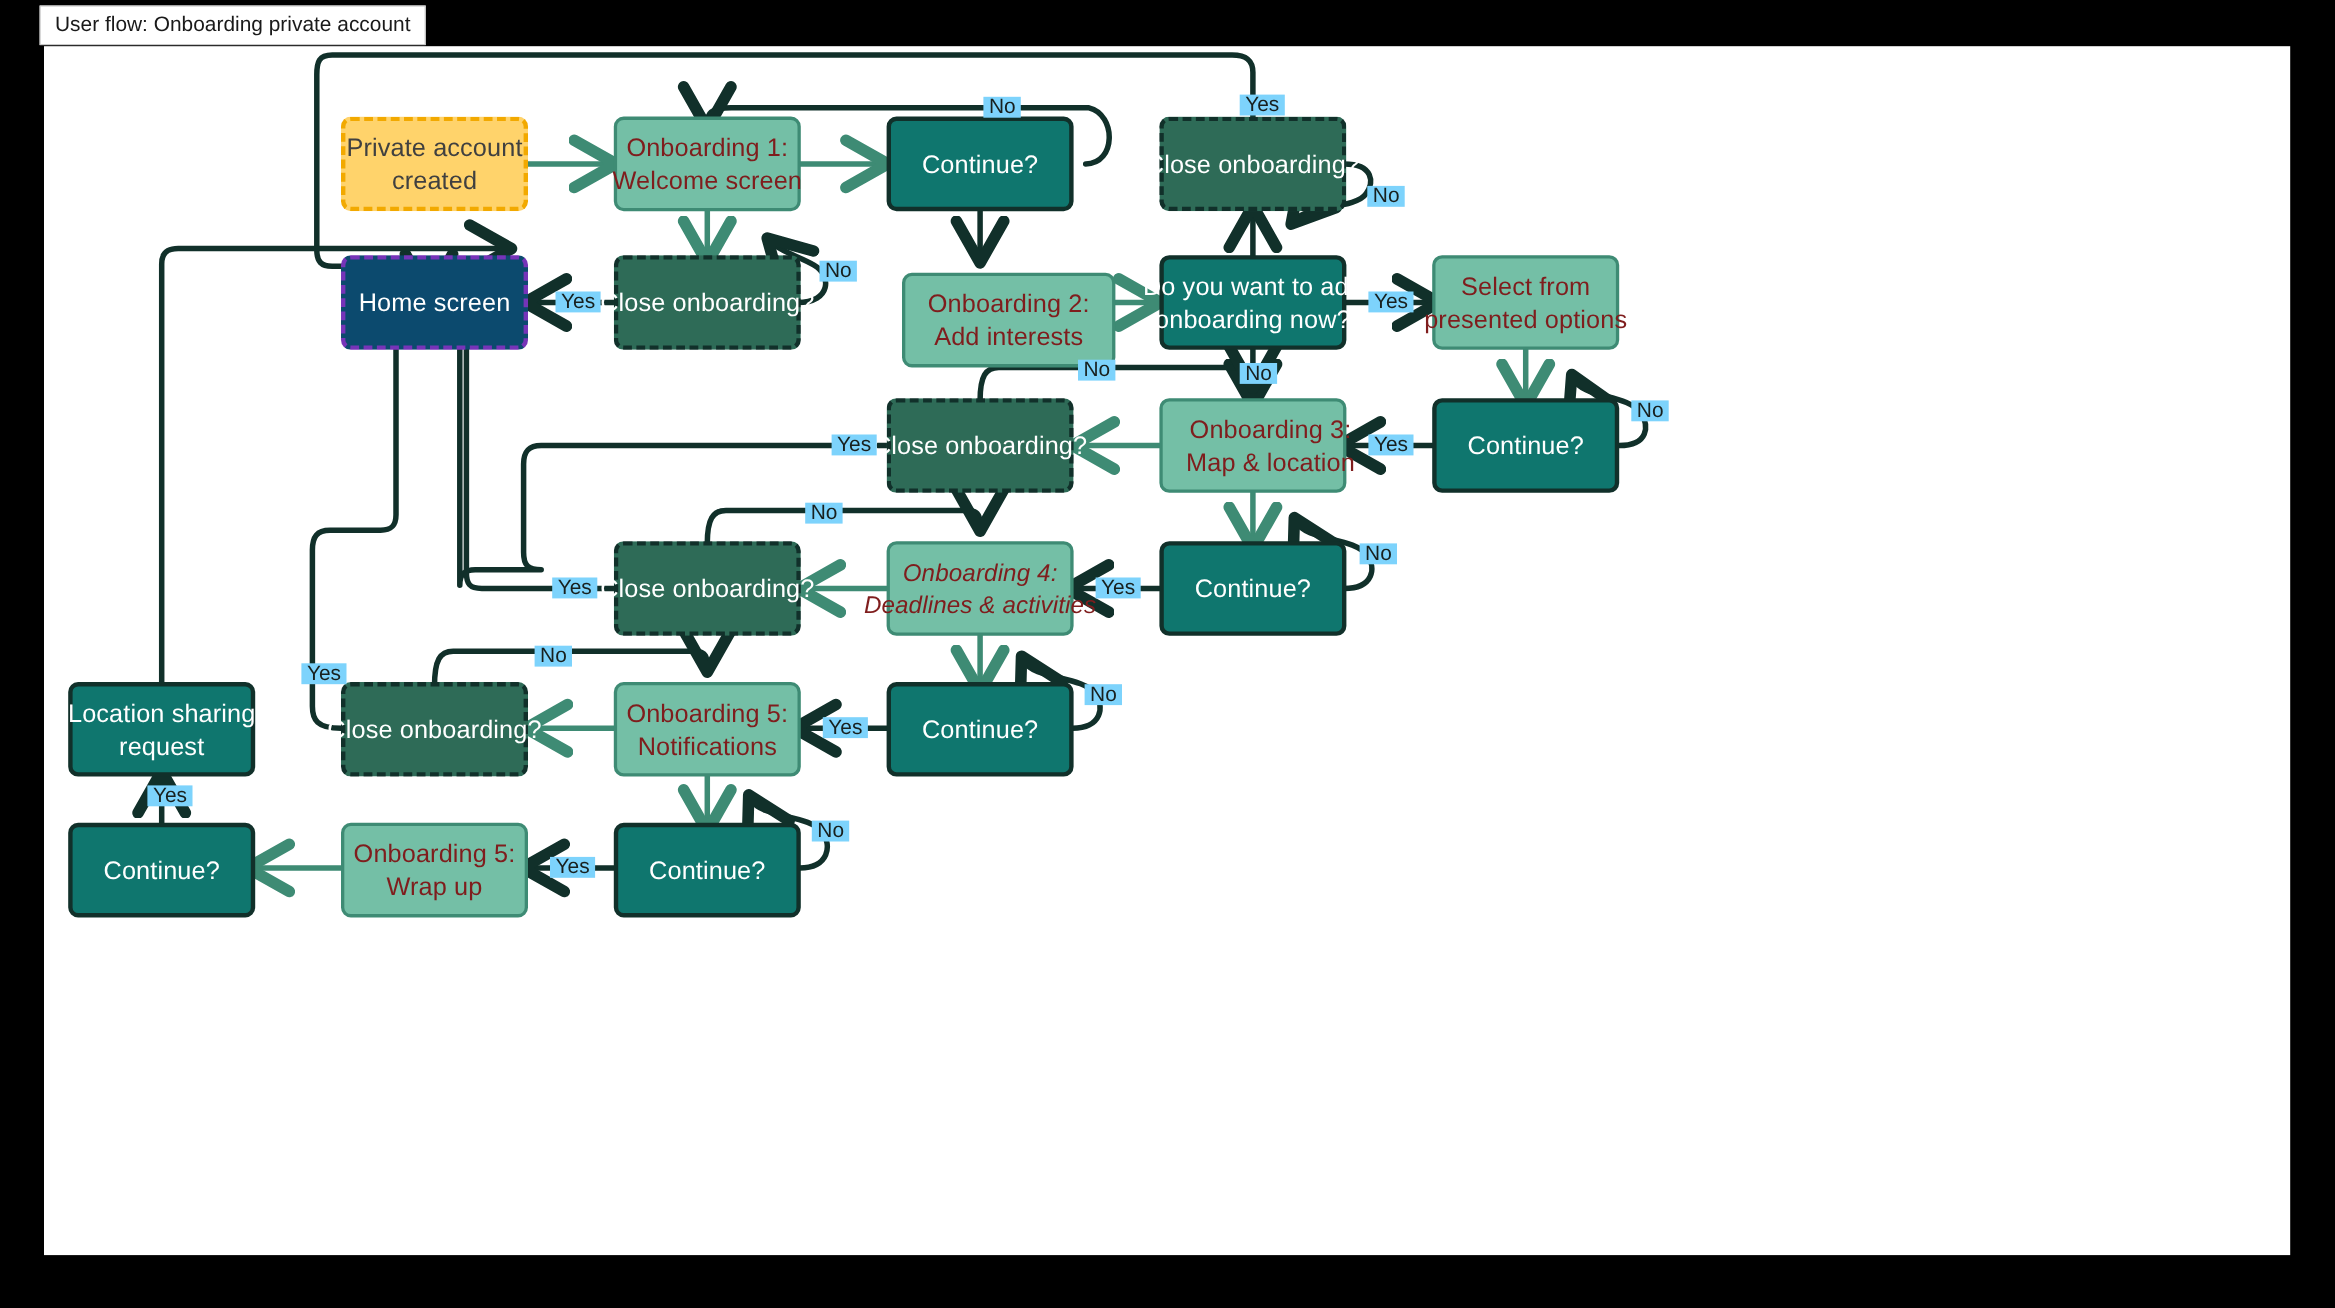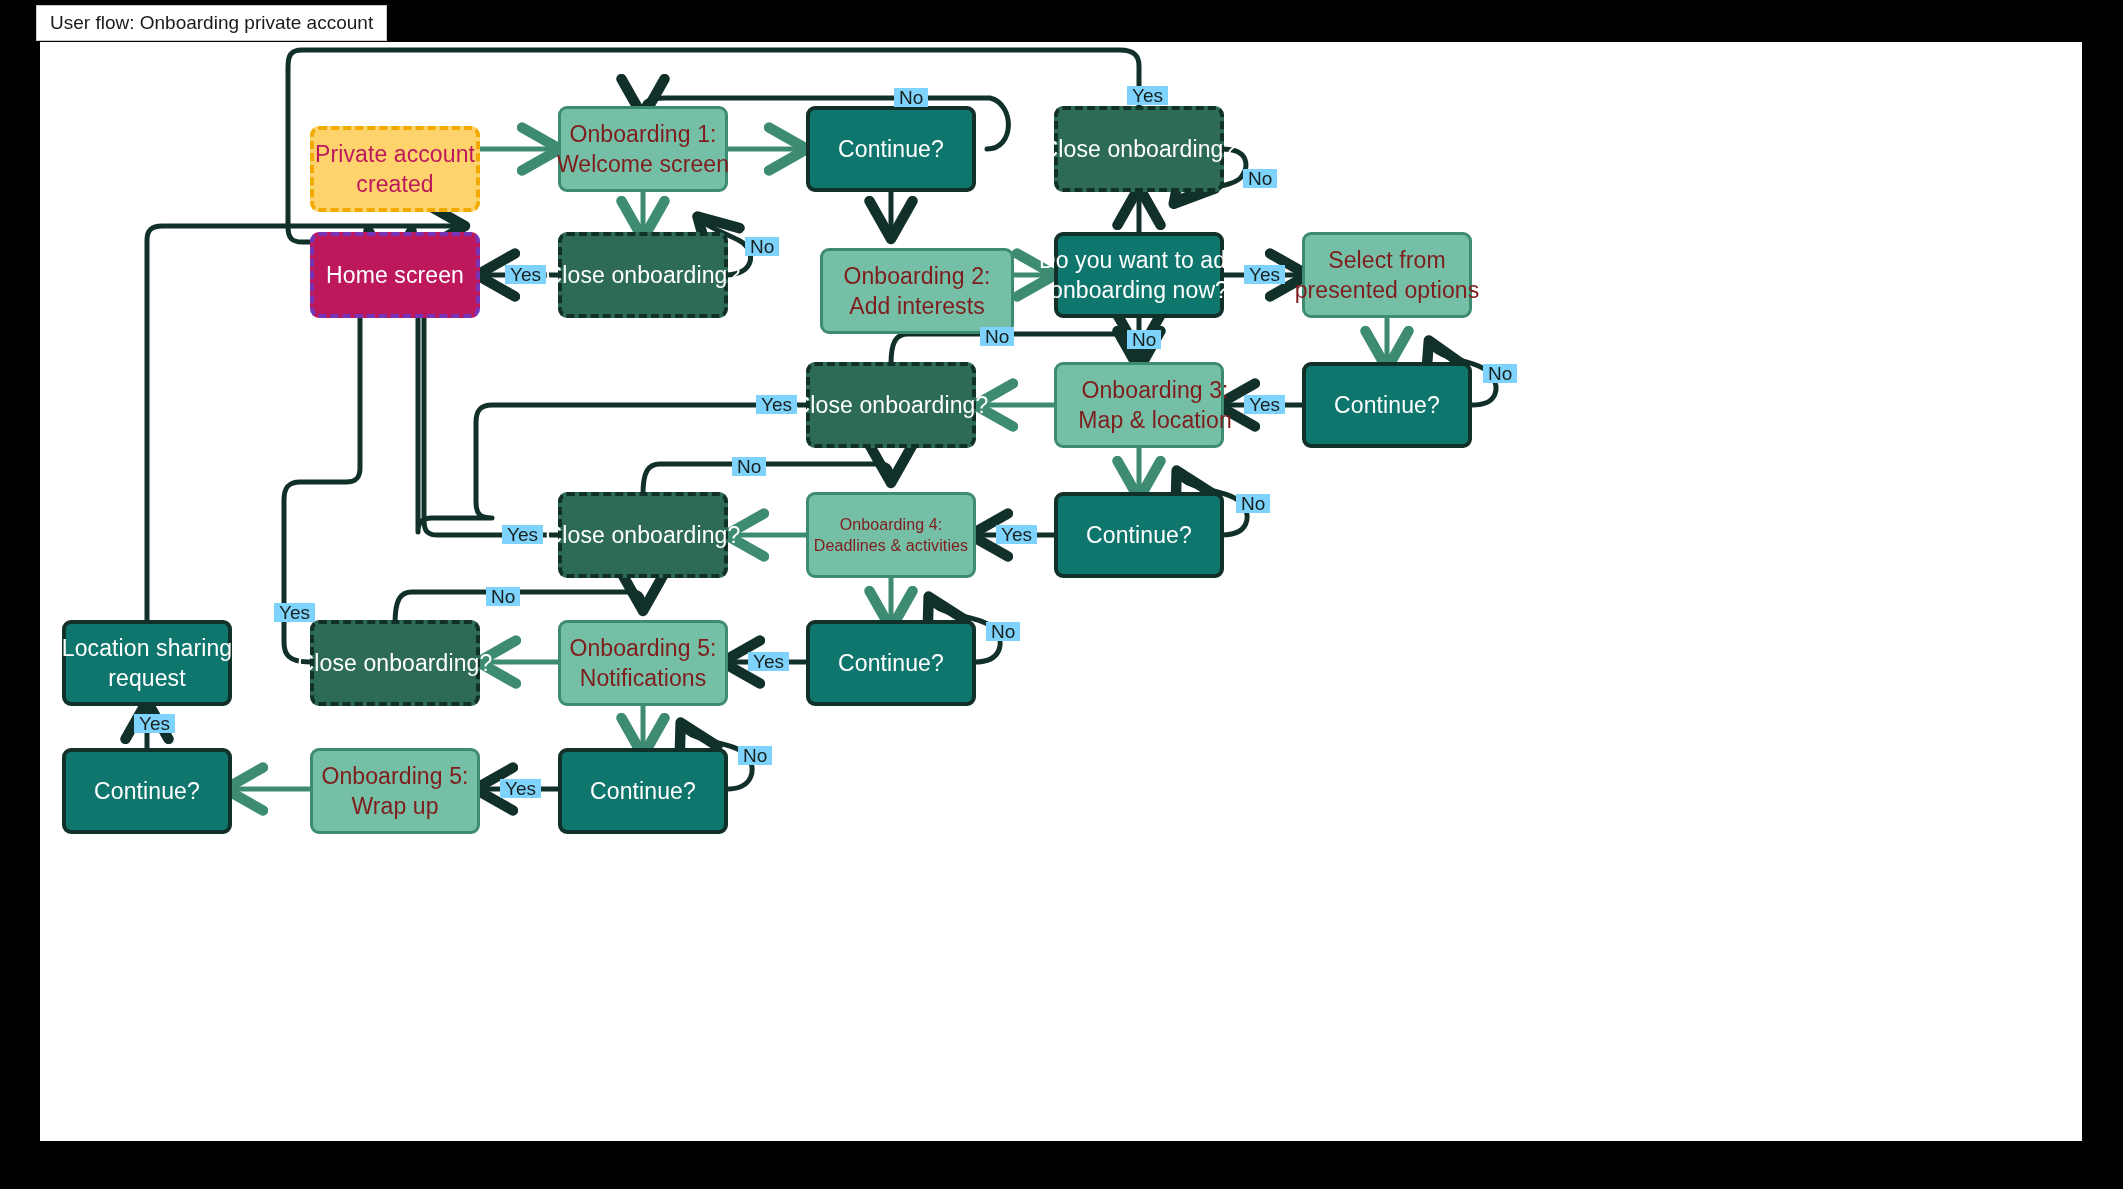--- a/index.html
+++ b/index.html
@@ -58,26 +58,25 @@
   
   .n-dark-dash {
     background: #2e6b57;
     border: 4px dashed #11302a;
     color: #ffffff;
   }
   
   .n-start {
     background: #ffd36b;
     border: 4px dashed #f2a900;
-    color: #be185d;
-    margin-top: 20px;
+    color: #404040;
   }
   
   .n-purple {
-    background: #be185d;
+    background: #0c4a6e;
     border: 4px dashed #7634b8;
     color: #ffffff;
   }
 
   .edge-label {
     position: absolute;
     font-size: 19px;
     color: #18201e;
     background: #7dd3fc;
     padding: 0 5px;
@@ -234,21 +233,21 @@
     </div>
 
     <div class="node n-dark" style="left:1262px; top:320px; width:170px; height:86px;">
       <span class="ln">Continue?</span>
     </div>
 
     <div class="node n-dark-dash" style="left:518px; top:450px; width:170px; height:86px;">
       <span class="ln">Close onboarding?</span>
     </div>
 
-    <div class="node n-step" style="left:766px; top:450px; width:170px; height:86px; font-size:16px;">
+    <div class="node n-step" style="left:766px; top:450px; width:170px; height:86px; font-size:22px;font-style:italic;">
       <span class="ln">Onboarding 4:</span>
       <span class="ln">Deadlines &amp; activities</span>
     </div>
 
     <div class="node n-dark" style="left:1014px; top:450px; width:170px; height:86px;">
       <span class="ln">Continue?</span>
     </div>
 
     <div class="node n-dark-dash" style="left:270px; top:578px; width:170px; height:86px;">
       <span class="ln">Close onboarding?</span>

